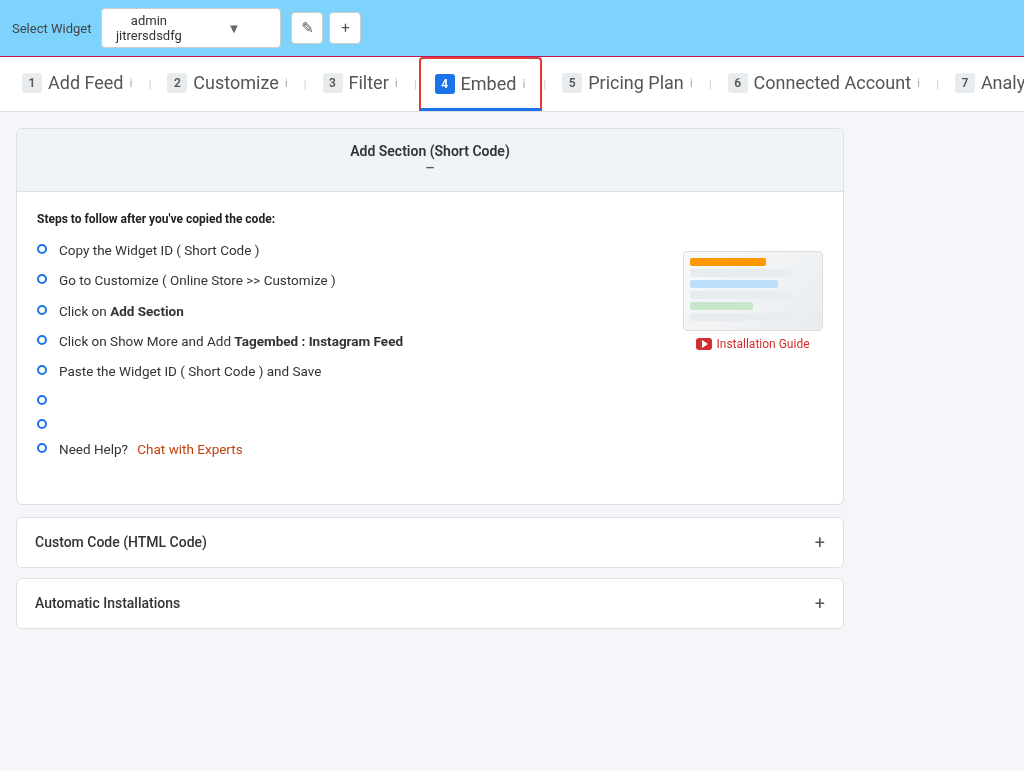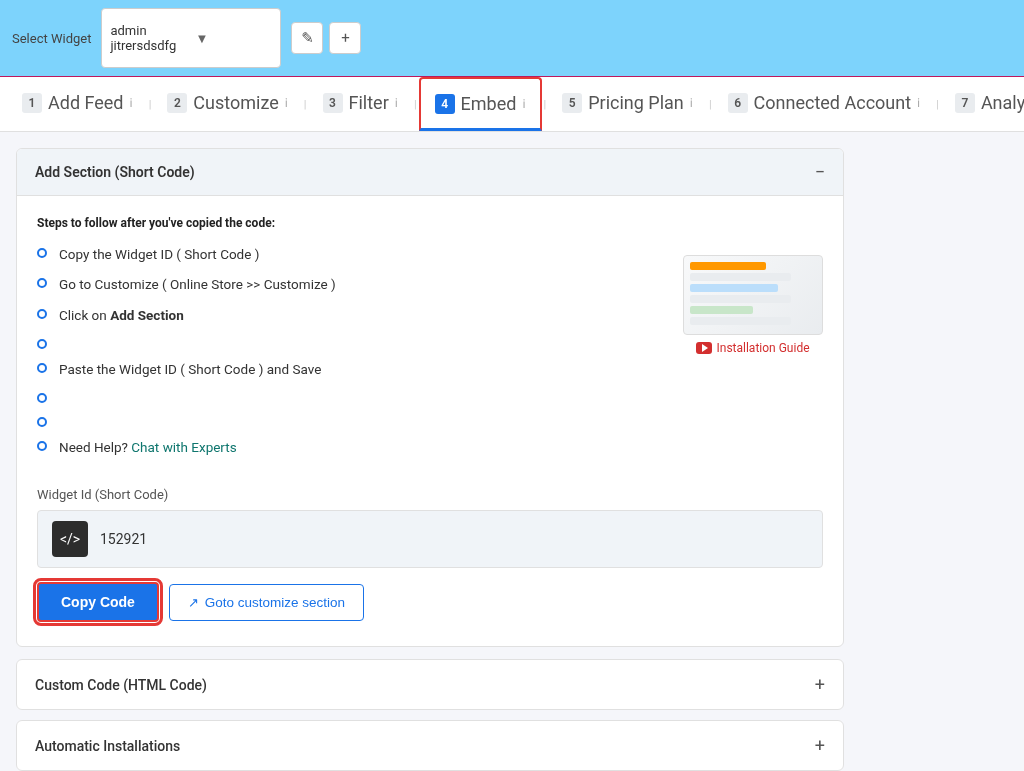--- a/index.html
+++ b/index.html
@@ -17,24 +17,25 @@
     .select-widget-label {
       font-size: 13px;
       color: #444;
       white-space: nowrap;
     }
     .widget-select-wrapper {
       display: flex;
       align-items: center;
       border: 1px solid #ccc;
       border-radius: 4px;
-      padding: 14px 8px;
+      padding: 4px 8px;
       background: #fff;
       gap: 8px;
       min-width: 180px;
+      text-align: center;
     }
     .widget-select-wrapper span {
       font-size: 13px;
       color: #333;
       flex: 1;
     }
     .widget-select-wrapper .chevron {
       color: #666;
     }
     .top-bar-icons {
@@ -127,20 +128,21 @@
       margin-bottom: 12px;
       overflow: hidden;
     }
     .section-header {
       display: flex;
       align-items: center;
       justify-content: space-between;
       padding: 14px 18px;
       background: #f0f4f8;
       border-bottom: 1px solid #e0e0e0;
+      flex-direction: column;
     }
     .section-header-title {
       font-size: 14px;
       font-weight: 600;
       color: #333;
     }
     .section-toggle {
       font-size: 18px;
       color: #555;
       cursor: pointer;
@@ -176,23 +178,24 @@
     }
     .step-bullet {
       width: 10px;
       height: 10px;
       border: 2px solid #1a73e8;
       border-radius: 50%;
       margin-top: 4px;
       flex-shrink: 0;
     }
     .step-text a, .step-text .chat-link {
-      color: #0f766e;
+      color: #c2410c;
       text-decoration: none;
       cursor: pointer;
+      margin-left: 6px;
     }
     .step-text strong {
       font-weight: 700;
     }
 
     
     .install-guide {
       display: flex;
       flex-direction: column;
       align-items: center;
@@ -430,20 +433,21 @@
           <div class="step-item">
             <div class="step-bullet"></div>
             <span class="step-text">Go to Customize ( Online Store &gt;&gt; Customize )</span>
           </div>
           <div class="step-item">
             <div class="step-bullet"></div>
             <span class="step-text">Click on <strong>Add Section</strong></span>
           </div>
           <div class="step-item">
             <div class="step-bullet"></div>
+            <span class="step-text">Click on Show More and Add <strong>Tagembed : Instagram Feed</strong></span>
           </div>
           <div class="step-item">
             <div class="step-bullet"></div>
             <span class="step-text">Paste the Widget ID ( Short Code ) and Save</span>
           </div>
           <div class="step-item">
             <div class="step-bullet"></div>
           </div>
           <div class="step-item">
             <div class="step-bullet"></div>
@@ -465,36 +469,20 @@
               <div class="thumb-bar light"></div>
             </div>
           </div>
           <div class="install-guide-label">
             <div class="yt-icon"></div>
             <span>Installation Guide</span>
           </div>
         </div>
       </div>
 
-      <div class="widget-id-section">
-        <div class="widget-id-label">Widget Id (Short Code)</div>
-        <div class="widget-id-box">
-          <div class="code-icon-box">
-            <span>&lt;/&gt;</span>
-          </div>
-          <span class="widget-id-value">152921</span>
-        </div>
-        <div class="action-buttons">
-          <button class="btn-copy">Copy Code</button>
-          <button class="btn-goto">
-            <span class="external-icon">↗</span>
-            <span>Goto customize section</span>
-          </button>
-        </div>
-      </div>
     </div>
   </div>
 
   <div class="collapse-card">
     <div class="collapse-header">
       <span class="collapse-title">Custom Code (HTML Code)</span>
       <span class="collapse-icon">+</span>
     </div>
   </div>
 

